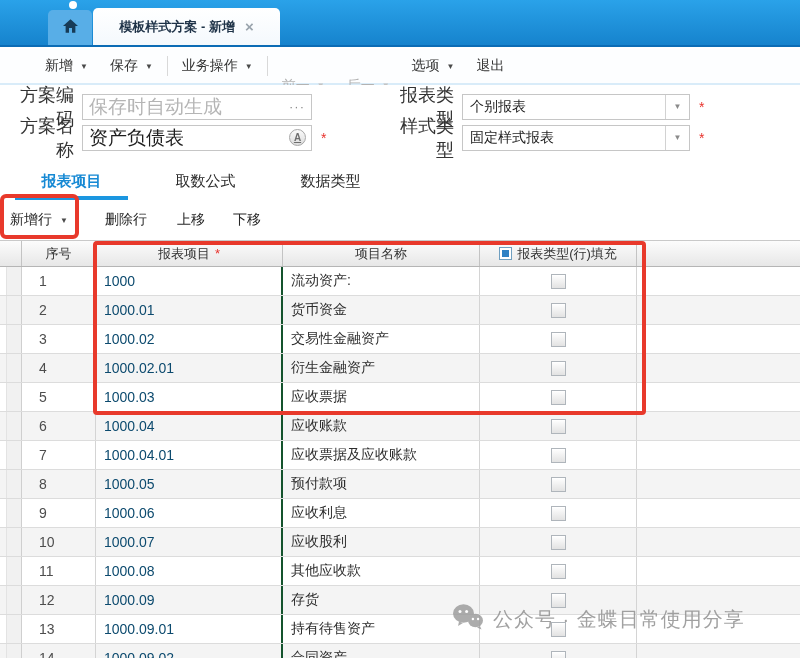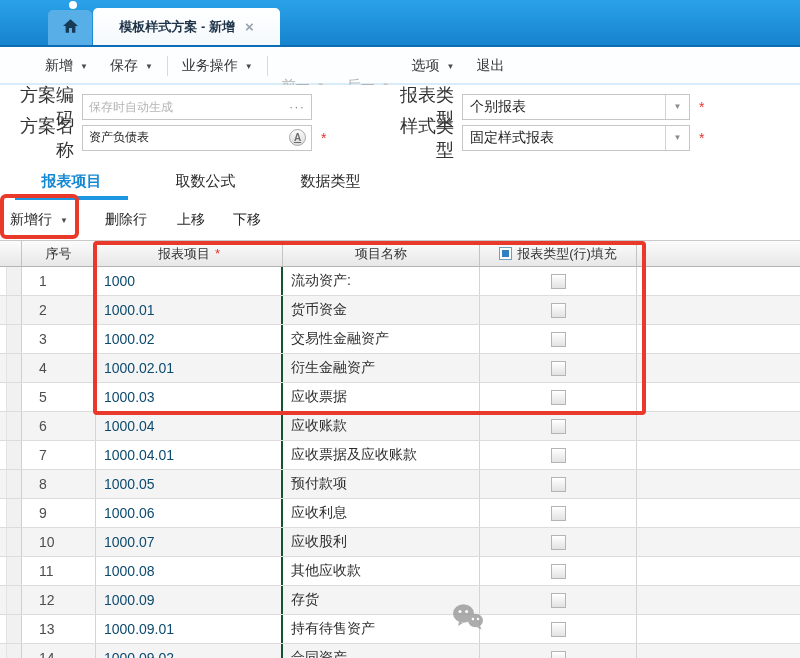--- a/index.html
+++ b/index.html
@@ -27,21 +27,21 @@
   .tb-item.disabled { color:#b3b3b3; cursor:default;margin-top:39px; }
   .tb-item.disabled .caret { color:#c4c4c4; }
   .tb-sep { width:1px; height:20px; background:#d9d9d9; margin:0 3px; }
 
   
   .form-area { position:absolute; left:0; top:85px; width:800px; height:75px; background:#fff; }
   .f-row { position:absolute; height:27px; display:flex; align-items:center; }
   .f-label { font-size:18px; color:#333; width:62px; text-align:right; margin-right:8px; }
   .f-input { position:relative; width:230px; height:26px; border:1px solid #c6c6c6; background:#fff;
     display:flex; align-items:center; }
-  .f-input input { border:none; outline:none; width:178px; height:22px; padding:0 6px; font-size:12px;
+  .f-input input { border:none; outline:none; width:178px; height:22px; padding:0 6px; font-size:19px;
     font-family:inherit; color:#1e1e1e; background:transparent; }
   .f-input input::placeholder { color:#b5b5b5; }
   .more-btn { position:absolute; right:6px; color:#8a8a8a; font-size:13px; letter-spacing:1px; cursor:pointer; }
   .a-badge { position:absolute; right:5px; width:17px; height:17px; border-radius:50%;
     border:1px solid #a7a7a7; background:linear-gradient(#fafafa,#dcdcdc);
     display:flex; align-items:center; justify-content:center;
     font-size:10px; font-weight:bold; color:#6e6e6e; text-decoration:underline; cursor:pointer; }
   .f-select { width:228px; height:26px; border:1px solid #c6c6c6; background:#fff;
     display:flex; align-items:center; justify-content:space-between; cursor:pointer; }
   .f-select .sel-text { font-size:14px; color:#1e1e1e; padding-left:7px; }
@@ -398,15 +398,16 @@
         <ellipse cx="11.5" cy="10.5" rx="10.5" ry="9.2" fill="#9b9b9b"></ellipse>
         <path d="M7 18.5 L6 23 L11 20" fill="#9b9b9b"></path>
         <circle cx="8" cy="8.6" r="1.5" fill="#fff"></circle>
         <circle cx="14.6" cy="8.6" r="1.5" fill="#fff"></circle>
         <ellipse cx="23.5" cy="17.5" rx="7.5" ry="6.7" fill="#9b9b9b"></ellipse>
         <path d="M28 23 L29.5 26.5 L25 24.5" fill="#9b9b9b"></path>
         <circle cx="20.9" cy="16" r="1.2" fill="#fff"></circle>
         <circle cx="26.1" cy="16" r="1.2" fill="#fff"></circle>
       </svg>
     </span>
+    <span>公众号 · 金蝶日常使用分享</span>
   </div>
 
 </div>
 
 </body></html>

